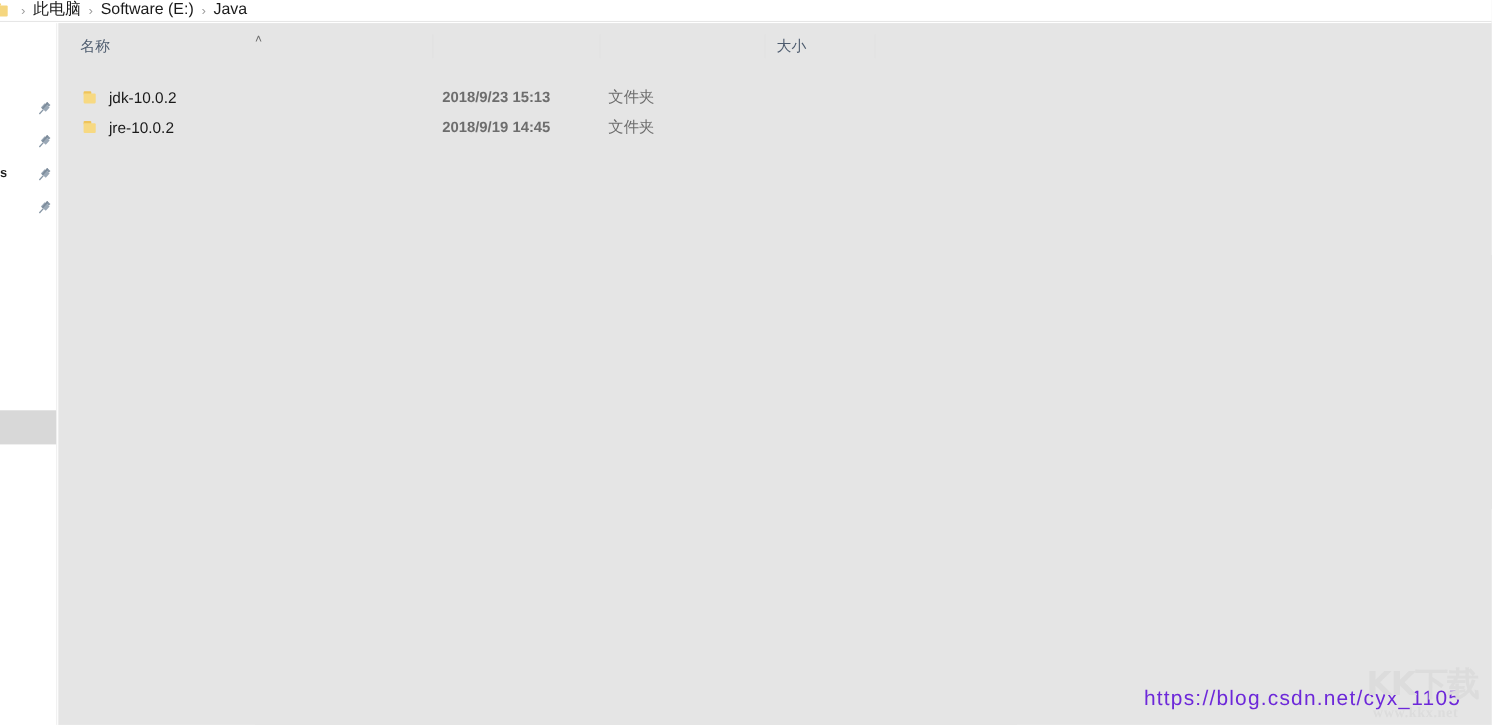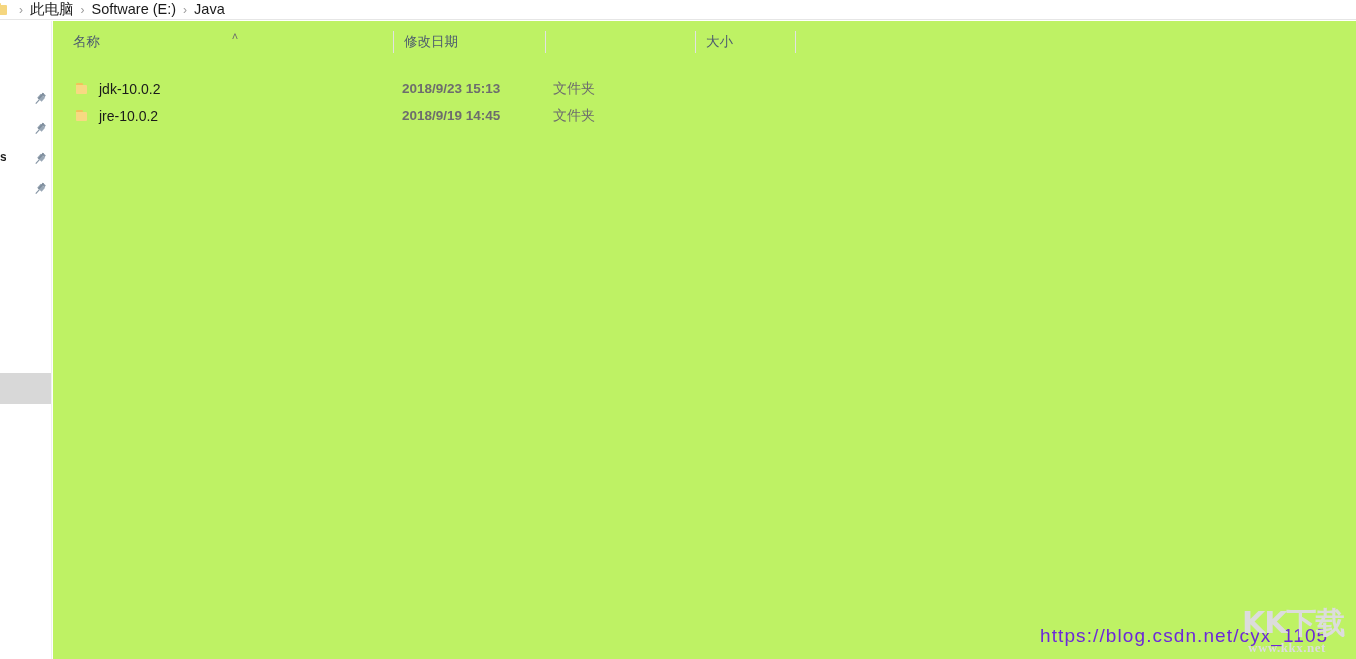--- a/index.html
+++ b/index.html
@@ -99,21 +99,21 @@
     overflow: hidden;
   }
   #nav-fragment-1 { top: 100px; width: 5px; color: #3aa0e8; }
   #nav-fragment-2 { top: 130px; width: 6px; color: #1b1b1b; font-weight: bold; }
 
   
   #content-pane {
     position: absolute;
     left: 53px; top: 21px;
     width: 1303px; height: 638px;
-    background: #bef264;
+    background: #e5e5e5;
   }
 
   
   #column-header {
     position: absolute;
     left: 0; top: 6px;
     height: 30px;
     width: 1303px;
   }
   .col-head {
@@ -325,21 +325,20 @@
   <div id="nav-selected-block"></div>
 </div>
 
 <div id="content-pane">
 
   <div id="column-header">
     <div class="col-head" style="left:10px; width:330px;">名称</div>
     <div id="sort-caret">˄</div>
 
     <div class="col-divider" style="left:340px;"></div>
-    <div class="col-head" style="left:341px; width:151px;">修改日期</div>
 
     <div class="col-divider" style="left:492px;"></div>
 
     <div class="col-divider" style="left:642px;"></div>
     <div class="col-head" style="left:643px; width:99px;">大小</div>
 
     <div class="col-divider" style="left:742px;"></div>
   </div>
 
   <div id="file-list">

